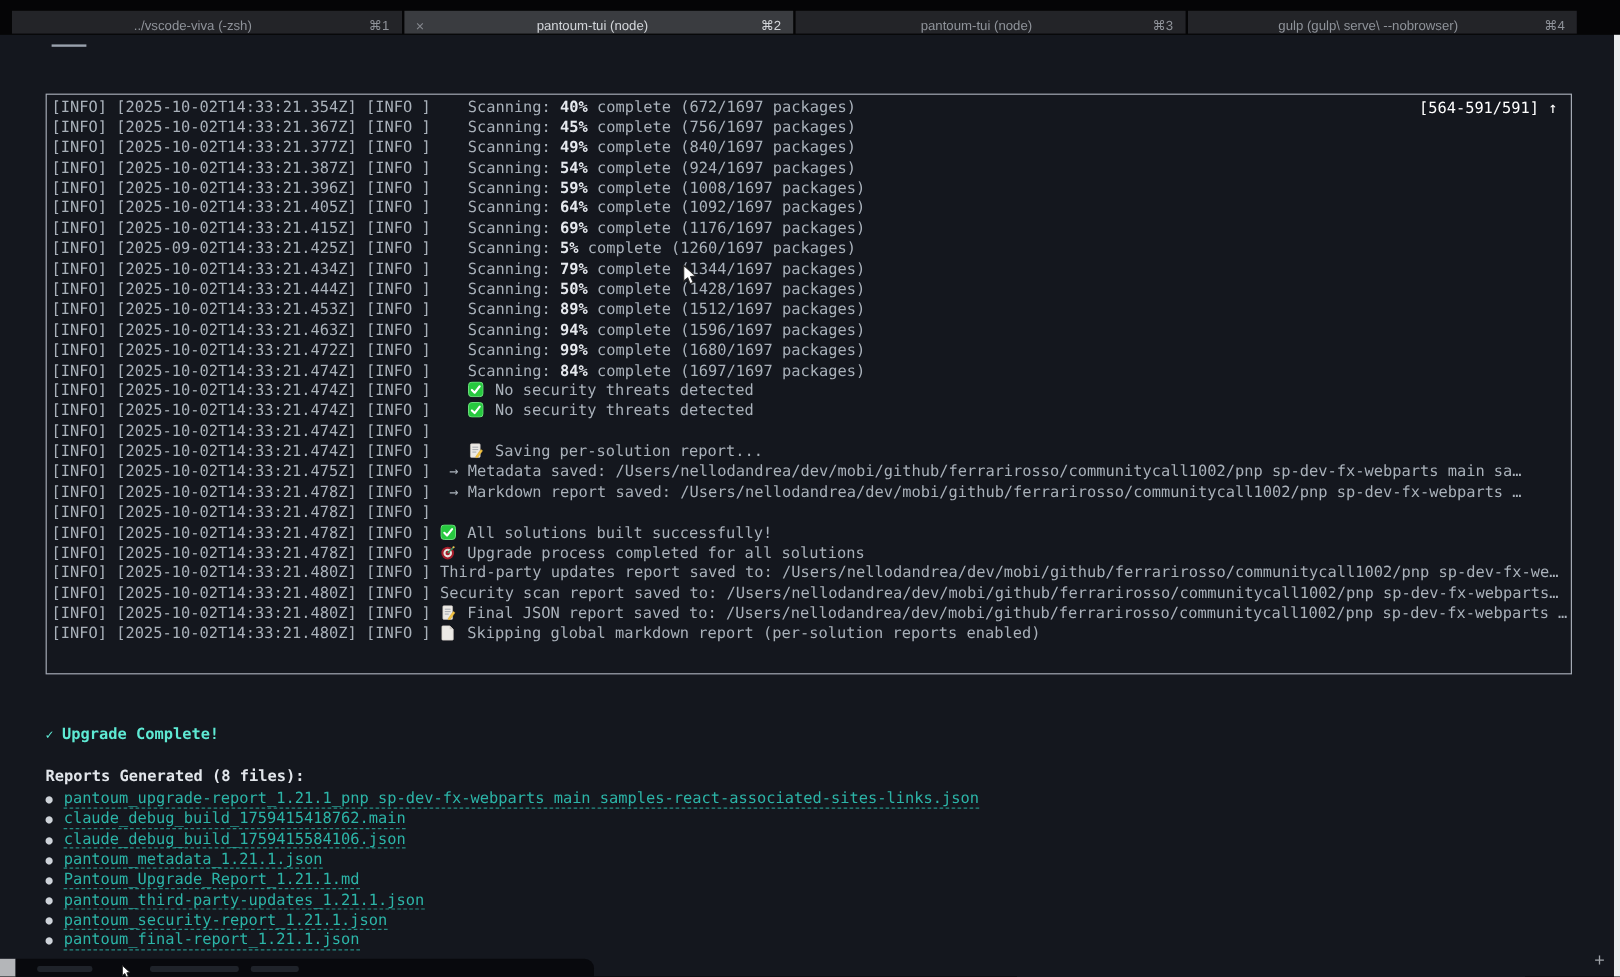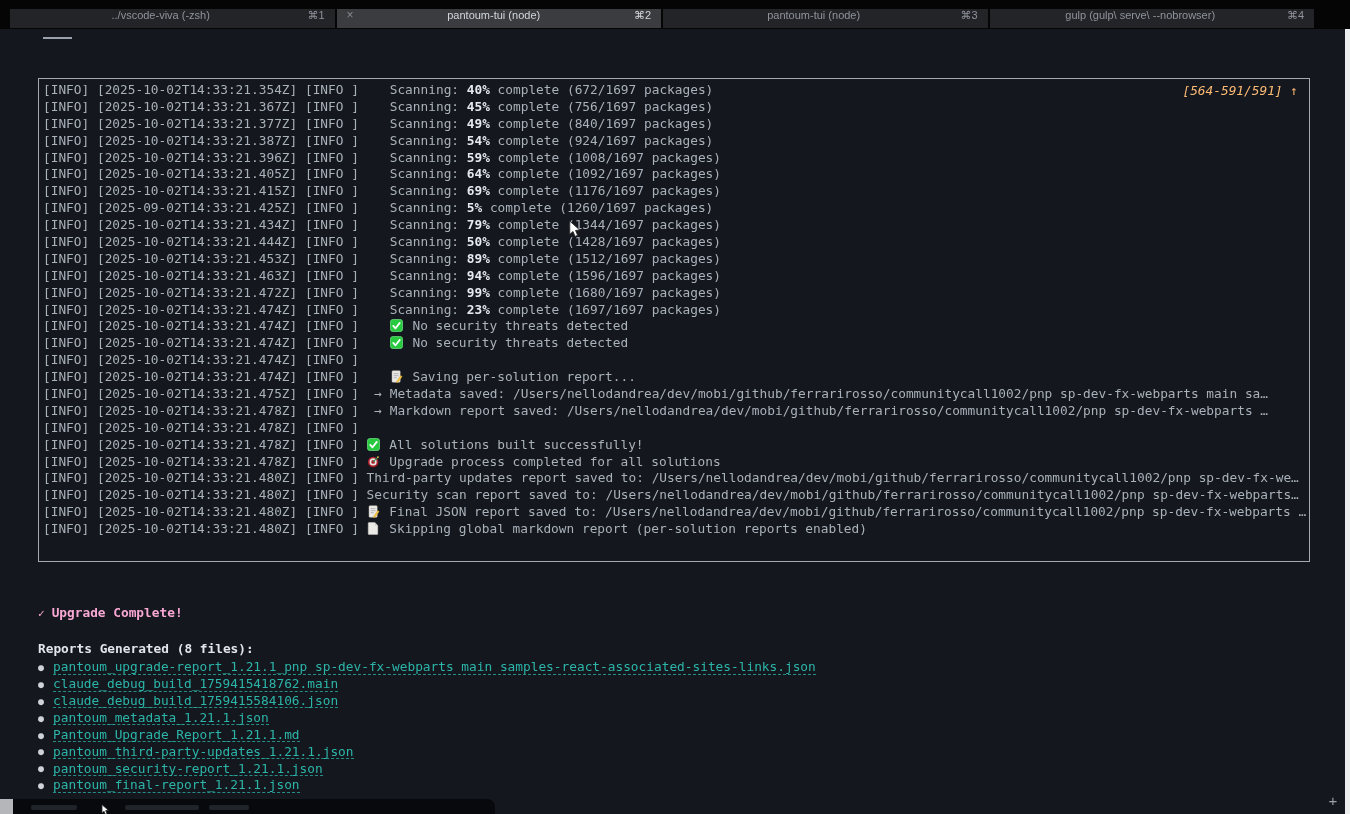--- a/index.html
+++ b/index.html
@@ -2,21 +2,21 @@
 <html><head>
 <meta charset="utf-8">
 <style>
   html,body{margin:0;padding:0;background:#000;}
   .screen{position:relative;width:1350px;height:814px;background:#14171e;overflow:hidden;
           font-family:"DejaVu Sans Mono",monospace;}
 
   
   .tabbar{position:absolute;left:0;top:0;width:1350px;height:29px;background:#050506;
           box-sizing:border-box;display:flex;align-items:flex-end;padding:0 36px 1px 10px;gap:2px;}
-  .tab{flex:1;height:19px;background:#232428;display:flex;align-items:flex-start;gap:6px;
+  .tab{flex:1;height:19px;background:#232428;display:flex;align-items:flex-end;gap:6px;
        padding:0 10px;min-width:0;font-family:"Liberation Sans","DejaVu Sans",sans-serif;
        font-size:11px;color:#8f939a;cursor:default;}
   .tab.active{background:#3a3c40;color:#d3d6da;}
   .tab-close{color:#85888e;font-size:12px;line-height:1;}
   .tab-label{flex:1;text-align:center;white-space:nowrap;overflow:hidden;text-overflow:ellipsis;}
   .tab-shortcut{white-space:nowrap;}
   .newtab{position:absolute;right:5px;bottom:4px;width:24px;height:20px;color:#9ea2a8;font-size:15px;
           display:flex;align-items:center;justify-content:center;
           font-family:"Liberation Sans",sans-serif;}
 
@@ -25,29 +25,29 @@
   .right-strip{position:absolute;left:1345px;top:29px;width:5px;height:785px;background:#ebedee;}
   .corner-sq{position:absolute;left:0;top:799px;width:13px;height:15px;background:#b4b6b9;}
   .b-overlay{position:absolute;left:13px;top:799px;width:482px;height:15px;background:#08090d;
              border-radius:0 8px 0 0;overflow:hidden;}
   .b-overlay .sk{position:absolute;top:6px;height:5px;background:#262a32;border-radius:2px;opacity:.8;}
   .ov-cursor{position:absolute;left:88px;top:2px;}
 
   
   .logbox{position:absolute;left:38px;top:78px;width:1272px;height:484px;box-sizing:border-box;
           border:1px solid #a3a9b3;padding:3px 16px 0 4px;overflow:hidden;background:#14171e;}
-  .scrolli{position:absolute;top:6px;right:12px;color:#fdba74;font-size:12.8px;line-height:16.9px;font-style:italic;}
+  .scrolli{position:absolute;top:6px;right:12px;color:#ffffff;font-size:12.8px;line-height:16.9px;}
   .logline{white-space:pre;font-size:12.8px;line-height:16.9px;height:16.9px;color:#a9b1ba;}
   .logline .em{color:#e6e9ee;font-weight:bold;}
   .licon{display:inline-block;width:15px;height:13px;vertical-align:-2px;}
   .licon svg{display:block;}
 
   
   .summary{position:absolute;left:38px;top:606px;font-size:12.8px;color:#a9b1ba;}
-  .complete{color:#f9a8d4;font-weight:bold;line-height:14px;}
+  .complete{color:#5eead4;font-weight:bold;line-height:14px;}
   .complete .chk{font-size:11px;margin-right:7px;}
   .reports-h{margin-top:21px;color:#e2e6eb;font-weight:bold;line-height:14px;}
   #filelist{list-style:none;margin:3px 0 0 0;padding:0;}
   .file{height:16.9px;display:flex;align-items:center;gap:9px;}
   .bullet{color:#ced3d9;font-size:10px;}
   .filelink{color:#2cb5a8;border-bottom:1px dashed rgba(44,181,168,.75);line-height:1.05;cursor:pointer;}
 
   .main-cursor{position:absolute;left:568px;top:220px;}
 </style>
 </head>
@@ -87,21 +87,21 @@
         <div class="logline"><span>[INFO] [2025-10-02T14:33:21.387Z] [INFO ]</span><span>    Scanning: </span><span class="em">54%</span><span> complete (924/1697 packages)</span></div>
         <div class="logline"><span>[INFO] [2025-10-02T14:33:21.396Z] [INFO ]</span><span>    Scanning: </span><span class="em">59%</span><span> complete (1008/1697 packages)</span></div>
         <div class="logline"><span>[INFO] [2025-10-02T14:33:21.405Z] [INFO ]</span><span>    Scanning: </span><span class="em">64%</span><span> complete (1092/1697 packages)</span></div>
         <div class="logline"><span>[INFO] [2025-10-02T14:33:21.415Z] [INFO ]</span><span>    Scanning: </span><span class="em">69%</span><span> complete (1176/1697 packages)</span></div>
         <div class="logline"><span>[INFO] [2025-09-02T14:33:21.425Z] [INFO ]</span><span>    Scanning: </span><span class="em">5%</span><span> complete (1260/1697 packages)</span></div>
         <div class="logline"><span>[INFO] [2025-10-02T14:33:21.434Z] [INFO ]</span><span>    Scanning: </span><span class="em">79%</span><span> complete (1344/1697 packages)</span></div>
         <div class="logline"><span>[INFO] [2025-10-02T14:33:21.444Z] [INFO ]</span><span>    Scanning: </span><span class="em">50%</span><span> complete (1428/1697 packages)</span></div>
         <div class="logline"><span>[INFO] [2025-10-02T14:33:21.453Z] [INFO ]</span><span>    Scanning: </span><span class="em">89%</span><span> complete (1512/1697 packages)</span></div>
         <div class="logline"><span>[INFO] [2025-10-02T14:33:21.463Z] [INFO ]</span><span>    Scanning: </span><span class="em">94%</span><span> complete (1596/1697 packages)</span></div>
         <div class="logline"><span>[INFO] [2025-10-02T14:33:21.472Z] [INFO ]</span><span>    Scanning: </span><span class="em">99%</span><span> complete (1680/1697 packages)</span></div>
-        <div class="logline"><span>[INFO] [2025-10-02T14:33:21.474Z] [INFO ]</span><span>    Scanning: </span><span class="em">23%</span><span> complete (1697/1697 packages)</span></div>
+        <div class="logline"><span>[INFO] [2025-10-02T14:33:21.474Z] [INFO ]</span><span>    Scanning: </span><span class="em">84%</span><span> complete (1697/1697 packages)</span></div>
         <div class="logline"><span>[INFO] [2025-10-02T14:33:21.474Z] [INFO ]</span><span>    </span><span class="licon"><svg width="13" height="13" viewBox="0 0 16 16">
               <rect x="0.5" y="0.5" width="15" height="15" rx="3.5" fill="#27c93f" stroke="#6ee07f"></rect>
               <path d="M4 8.6 L6.8 11.4 L12 4.8" fill="none" stroke="#fff" stroke-width="2.2" stroke-linecap="round" stroke-linejoin="round"></path>
             </svg></span><span> No security threats detected</span></div>
         <div class="logline"><span>[INFO] [2025-10-02T14:33:21.474Z] [INFO ]</span><span>    </span><span class="licon"><svg width="13" height="13" viewBox="0 0 16 16">
               <rect x="0.5" y="0.5" width="15" height="15" rx="3.5" fill="#27c93f" stroke="#6ee07f"></rect>
               <path d="M4 8.6 L6.8 11.4 L12 4.8" fill="none" stroke="#fff" stroke-width="2.2" stroke-linecap="round" stroke-linejoin="round"></path>
             </svg></span><span> No security threats detected</span></div>
         <div class="logline"><span>[INFO] [2025-10-02T14:33:21.474Z] [INFO ]</span></div>
         <div class="logline"><span>[INFO] [2025-10-02T14:33:21.474Z] [INFO ]</span><span>    </span><span class="licon"><svg width="13" height="13" viewBox="0 0 16 16">

